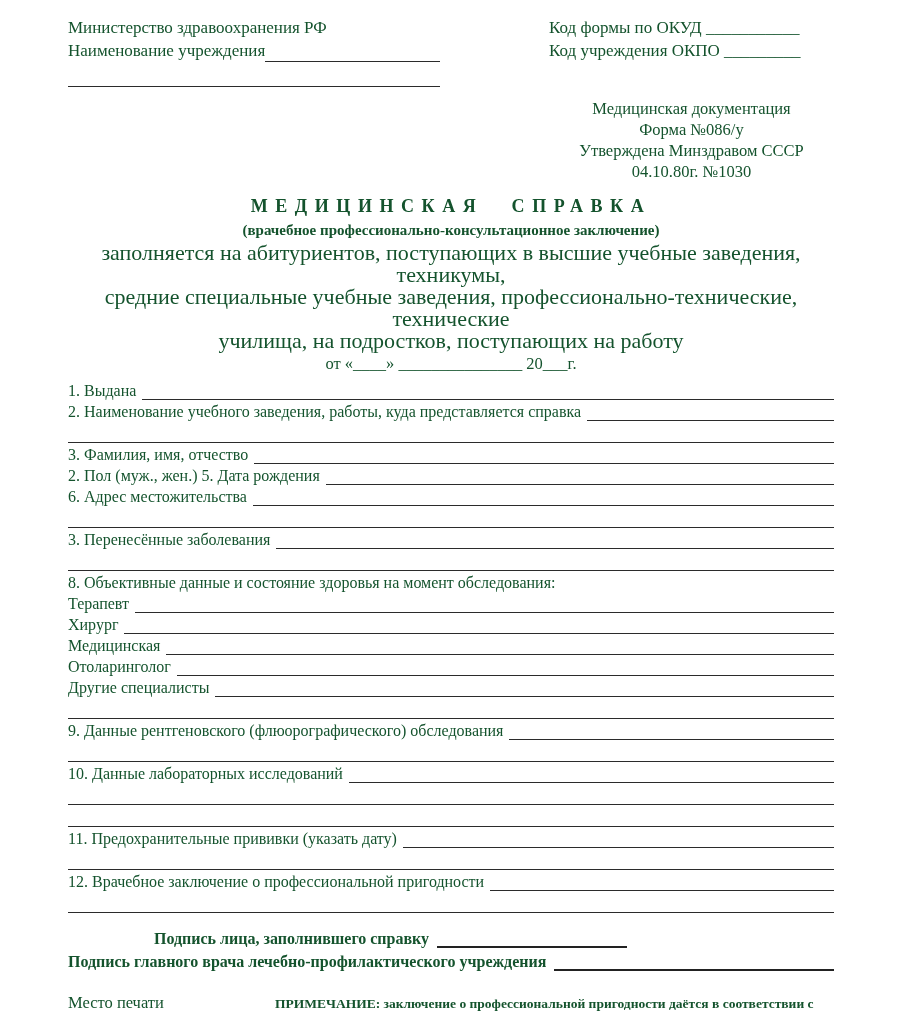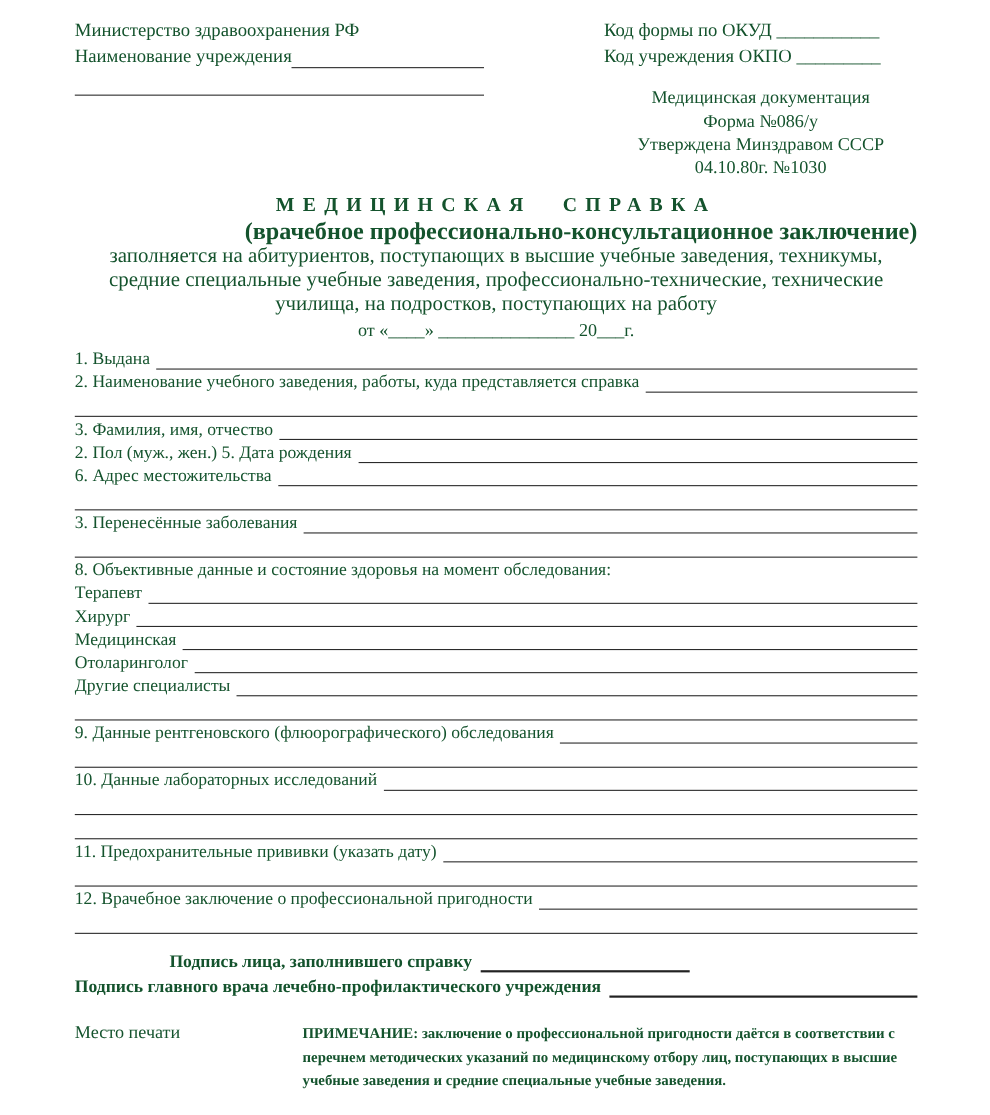--- a/index.html
+++ b/index.html
@@ -13,27 +13,27 @@
   }
   .content{position:absolute;left:68px;top:16px;width:766px;}
 
   
   .hdr{display:flex;justify-content:space-between;align-items:flex-start;}
   .hdr-left{width:372px;font-size:17px;line-height:23px;}
   .hdr-left .lbl-row{display:flex;align-items:flex-end;}
   .hdr-left .lbl-row .fill{flex:1;border-bottom:1.6px solid #2b2b2b;height:20px;}
   .hdr-left .full-underline{height:24px;border-bottom:1.6px solid #2b2b2b;}
   .hdr-right{width:285px;font-size:17px;line-height:23px;}
-  .doc-block{margin-top:16px;text-align:center;font-size:16.5px;line-height:21px;}
+  .doc-block{margin-top:36px;text-align:center;font-size:16.5px;line-height:21px;}
 
   
   .title-wrap{text-align:center;margin-top:12px;}
   .main-title{font-size:18px;font-weight:bold;letter-spacing:0.42em;word-spacing:0.9em;line-height:24px;}
-  .sub-title{font-size:22px;font-weight:bold;line-height:24px;text-align:right;}
-  .descr{font-size:19px;line-height:22px;text-align:center;}
+  .sub-title{font-size:15px;font-weight:bold;line-height:24px;}
+  .descr{font-size:22px;line-height:22px;text-align:center;}
   .date-line{font-size:16.5px;line-height:23px;text-align:center;}
 
   
   .form-body{margin-top:4px;}
   .frow{display:flex;align-items:flex-end;height:21px;}
   .flabel{white-space:nowrap;font-size:16px;}
   .fblank{flex:1;margin-left:6px;border-bottom:1.5px solid #2b2b2b;height:19px;}
   .full-line{height:21px;border-bottom:1.5px solid #2b2b2b;}
 
   

